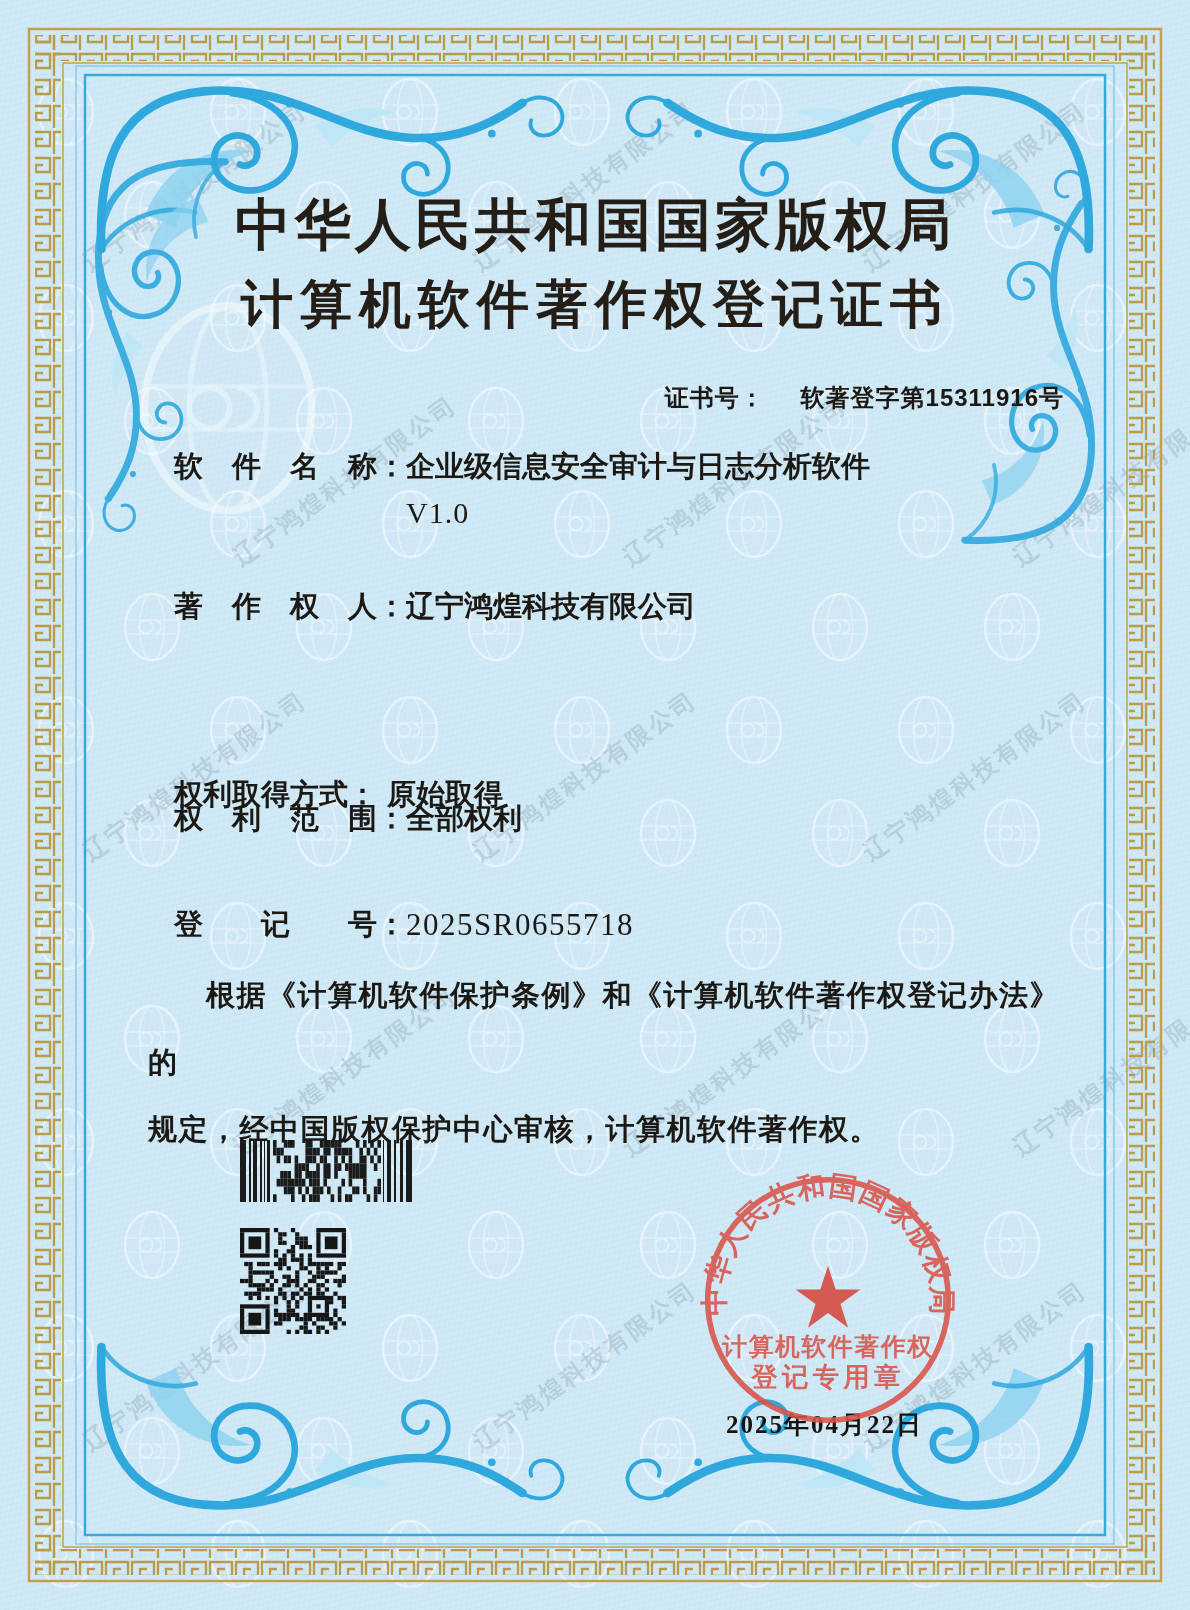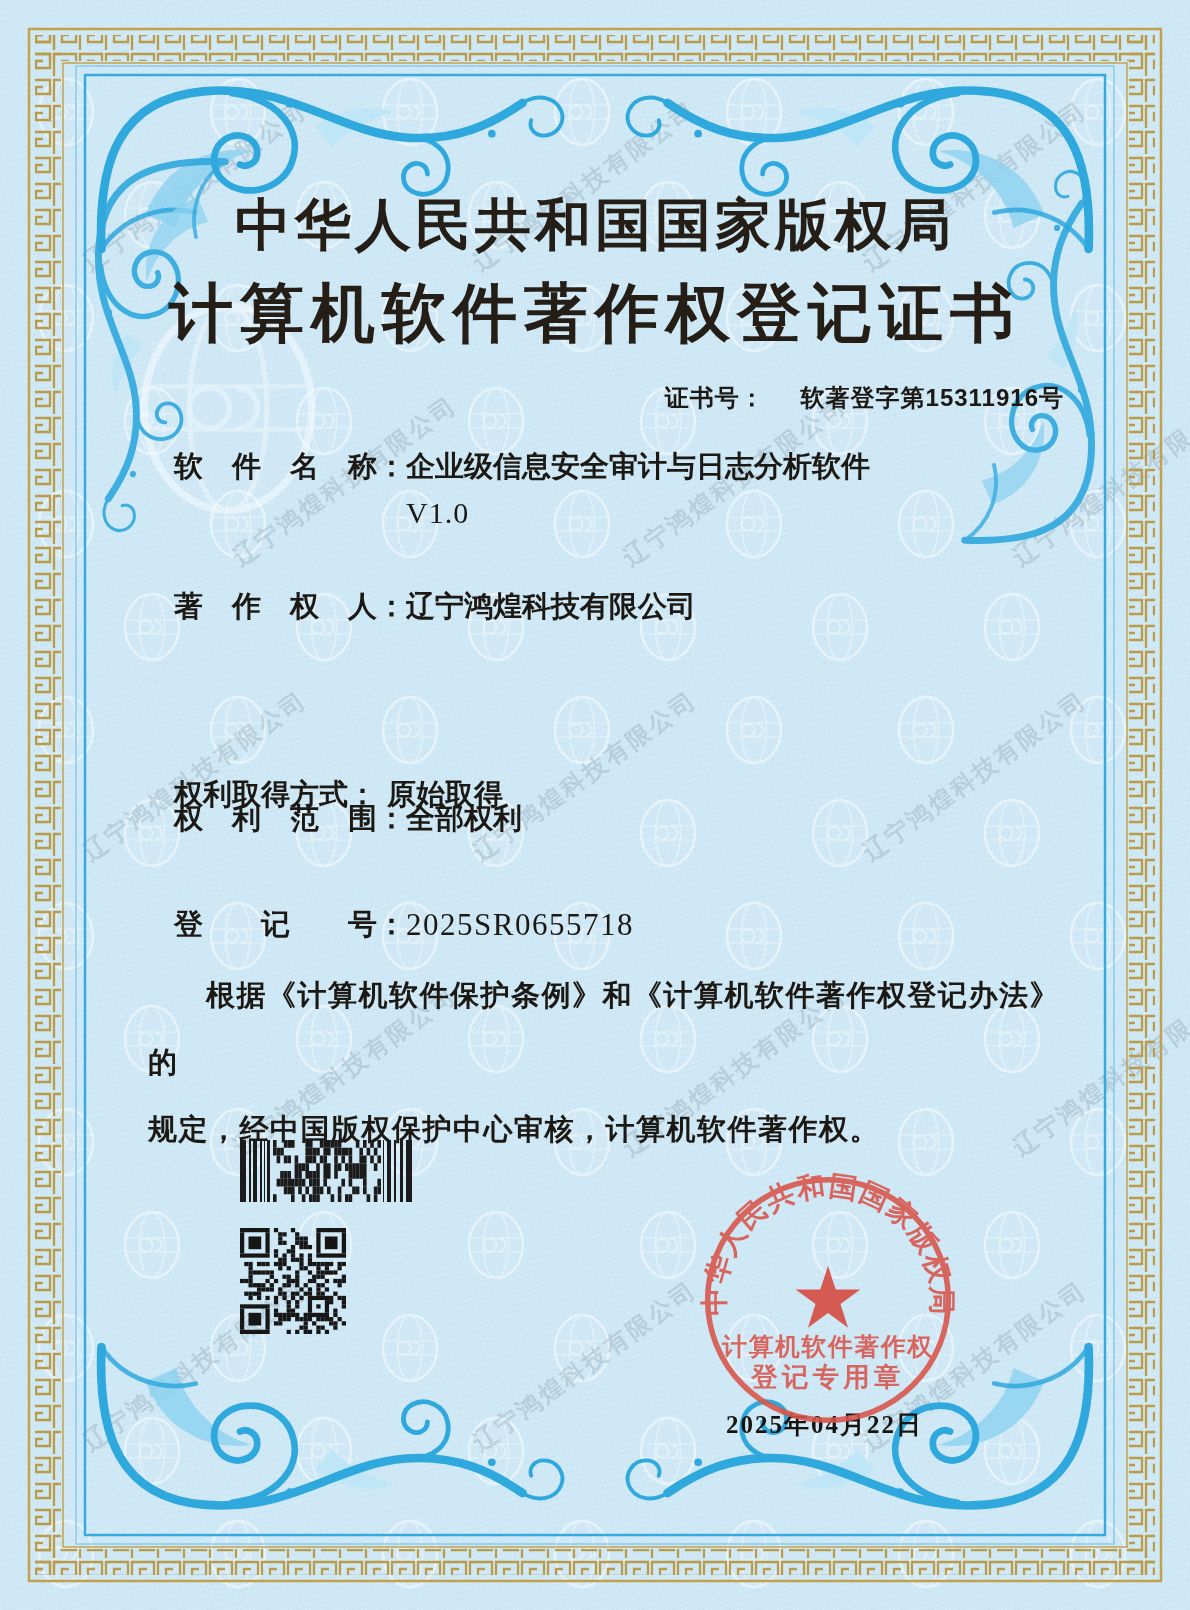--- a/index.html
+++ b/index.html
@@ -28,21 +28,21 @@
   .flo.tl{left:88px; top:70px;}
   .flo.tr{right:88px; top:70px; transform:scaleX(-1);}
   .flo.bl{left:88px; bottom:84px; transform:scaleY(-1);}
   .flo.br{right:88px; bottom:84px; transform:scale(-1,-1);}
   .flo.vl{left:-44px; top:276px; width:400px; height:150px; transform:rotate(90deg) scaleY(-1); opacity:.9;}
   .flo.vr{right:-44px; top:276px; width:400px; height:150px; transform:rotate(-90deg) scaleY(-1); opacity:.9;}
   
   .title{position:absolute; left:0; width:100%; text-align:center; z-index:2;
     font-family:"Liberation Serif","DejaVu Serif",serif; font-weight:700; color:#241e16;}
   .title1{top:188px; font-size:56px; letter-spacing:4px;}
-  .title2{top:270px; font-size:64px; letter-spacing:7px;}
+  .title2{top:270px; font-size:52px; letter-spacing:7px;}
   .certno{position:absolute; top:382px; right:126px; z-index:2; font-size:24px; font-weight:700; letter-spacing:1px;}
   .certno .cv{margin-left:28px; font-weight:700;}
   .frow{position:absolute; left:150px; display:flex; z-index:2; font-size:29px; font-weight:700; line-height:1.25;margin-left:24px;}
   .flbl{flex:0 0 213px; white-space:nowrap;}
   .fval{white-space:nowrap;}
   .latin{font-family:Liberation Serif, serif; font-weight:500; font-size:30px; margin-top:10px; letter-spacing:1px;}
   .latin-inline{font-family:"Liberation Serif","DejaVu Serif",serif; font-weight:500; font-size:31px; letter-spacing:1.5px;}
   .para{position:absolute; left:148px; top:962px; width:930px; z-index:2;
     font-size:29px; font-weight:600; line-height:67px; letter-spacing:1.5px;}
   .indent{text-indent:58px;}

